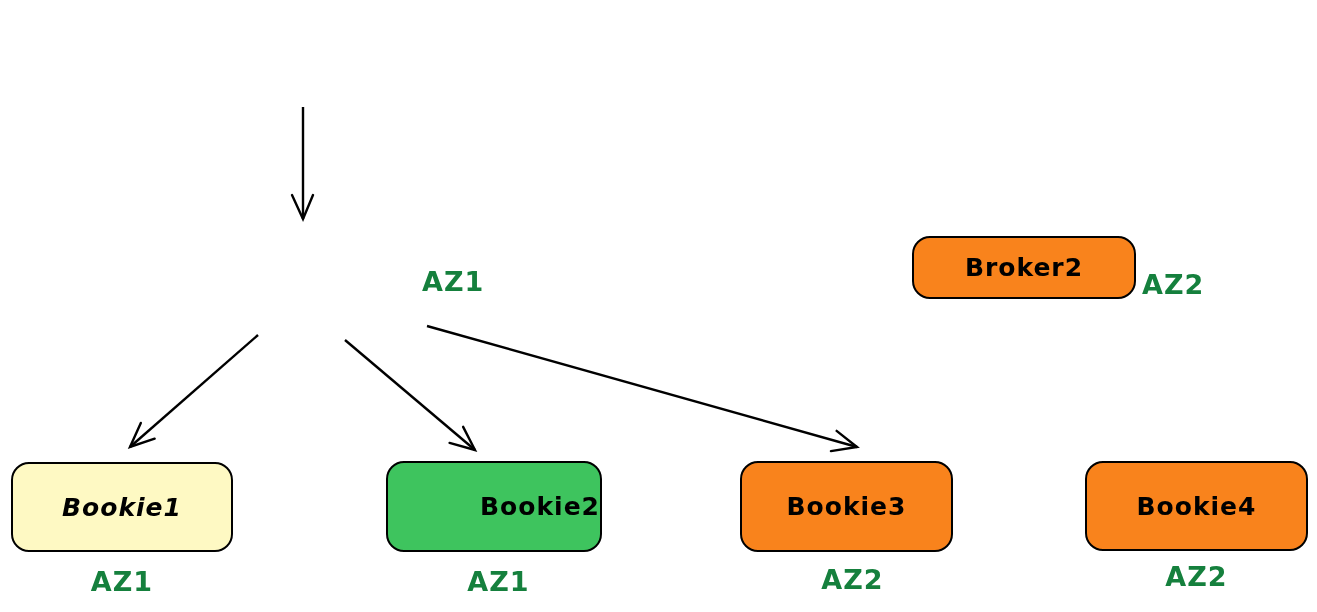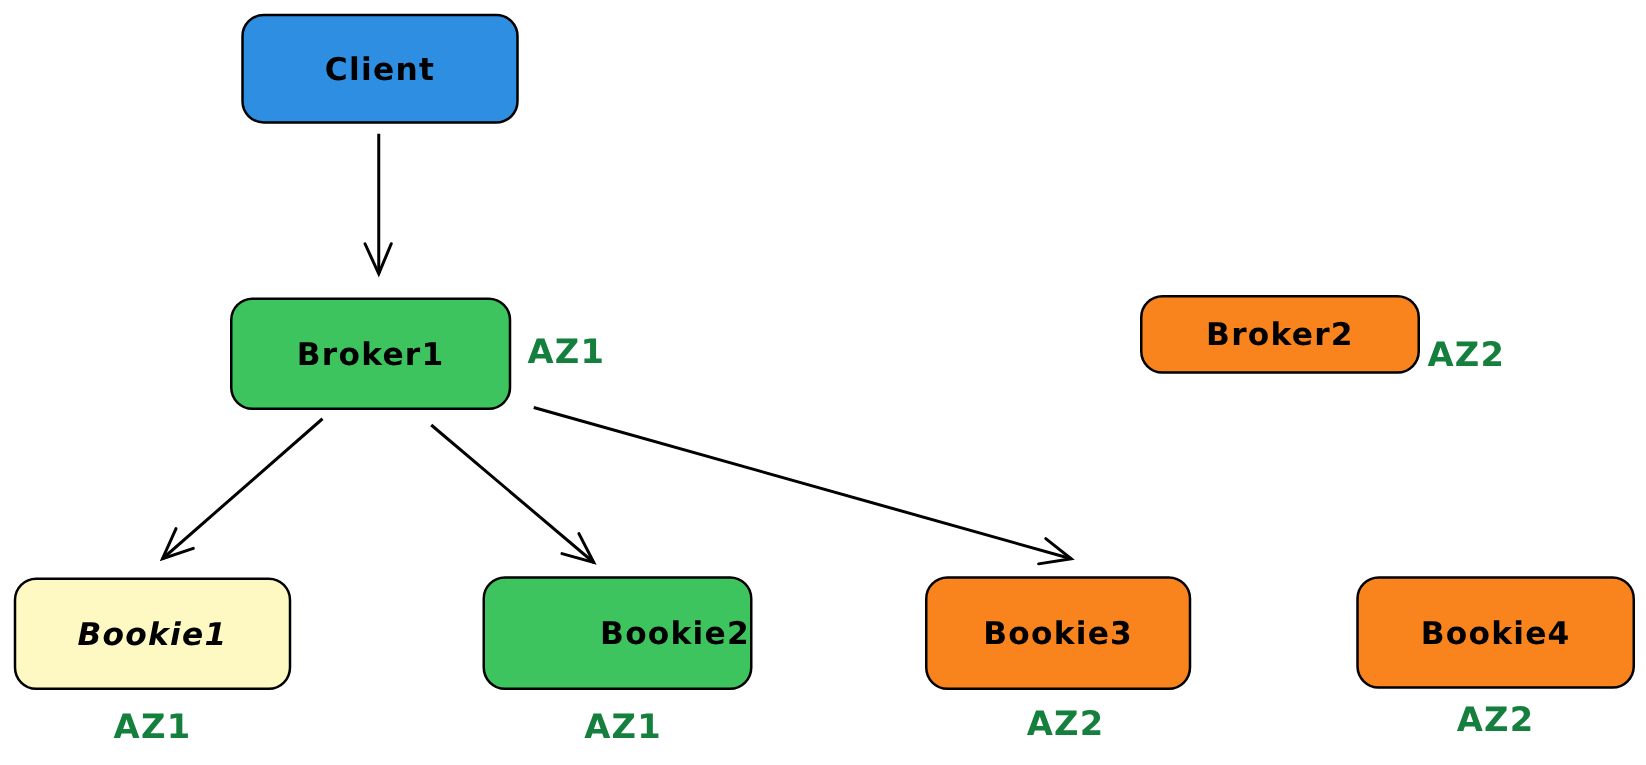--- a/index.html
+++ b/index.html
@@ -61,27 +61,21 @@
       <marker id="arrowhead" viewBox="0 0 30 26" markerWidth="30" markerHeight="26" refX="27" refY="13" orient="auto" markerUnits="userSpaceOnUse">
         <path d="M3,3 L27,13 L3,24" fill="none" stroke="#000000" stroke-width="2.4" stroke-linecap="round"></path>
       </marker>
     </defs>
     <line x1="303" y1="107" x2="303" y2="219" stroke="#000000" stroke-width="2.4" marker-end="url(#arrowhead)"></line>
     <line x1="258" y1="335" x2="130" y2="447" stroke="#000000" stroke-width="2.4" marker-end="url(#arrowhead)"></line>
     <line x1="345" y1="340" x2="475" y2="450" stroke="#000000" stroke-width="2.4" marker-end="url(#arrowhead)"></line>
     <line x1="427" y1="326" x2="857" y2="447" stroke="#000000" stroke-width="2.4" marker-end="url(#arrowhead)"></line>
   </svg>
 
-  <div class="node" style="left: 193px; top: 11px; width: 222px; height: 88px; background-color: rgb(46, 143, 226);">
-    <span class="label">Client</span>
-  </div>
 
-  <div class="node" style="left: 184px; top: 238px; width: 225px; height: 90px; background-color: rgb(62, 196, 94);">
-    <span class="label">Broker1</span>
-  </div>
   <span class="zone" style="left:422px; top:266px;">AZ1</span>
 
   <div class="node" style="left: 912px; top: 236px; width: 224px; height: 63px; background-color: rgb(249, 131, 28);">
     <span class="label">Broker2</span>
   </div>
   <span class="zone" style="left:1142px; top:269px;">AZ2</span>
 
   <div class="node" style="left: 11px; top: 462px; width: 222px; height: 90px; background-color: #fef9c3; font-style: italic;">
     <span class="label">Bookie1</span>
   </div>

